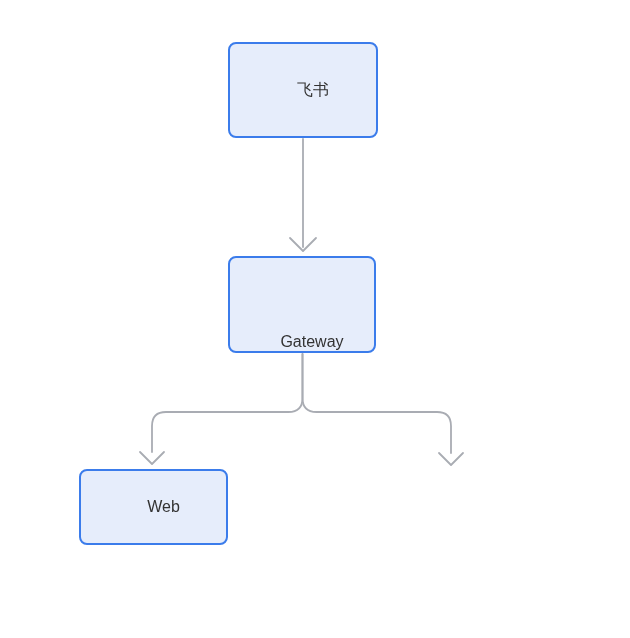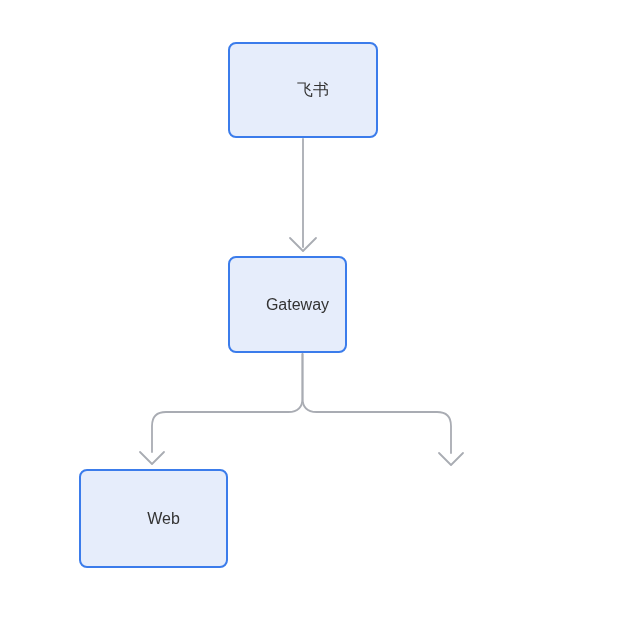--- a/index.html
+++ b/index.html
@@ -48,22 +48,22 @@
     border-radius: 8px;
     padding-left: 20px;
   }
   .node-label {
     font-size: 16px;
     color: var(--text-color);
     text-align: center;
     line-height: 1.2;
   }
   .node-feishu   { left: 228px; top: 42px;  width: 150px; height: 96px; }
-  .node-gateway  { left: 228px; top: 256px; width: 119px; height: 97px; }
-  .node-web      { left: 79px;  top: 469px; width: 149px; height: 99px; }
+  .node-gateway  { left: 228px; top: 256px; width: 148px; height: 97px; align-items: flex-end; }
+  .node-web      { left: 79px;  top: 469px; width: 149px; height: 76px; }
   .node-cli      { left: 378px; top: 470px; width: 147px; height: 96px; }
 </style>
 </head>
 <body>
 
 <div class="canvas">
 
   <svg class="edges-layer" viewBox="0 0 630 638" aria-hidden="true">
 
     <g>

